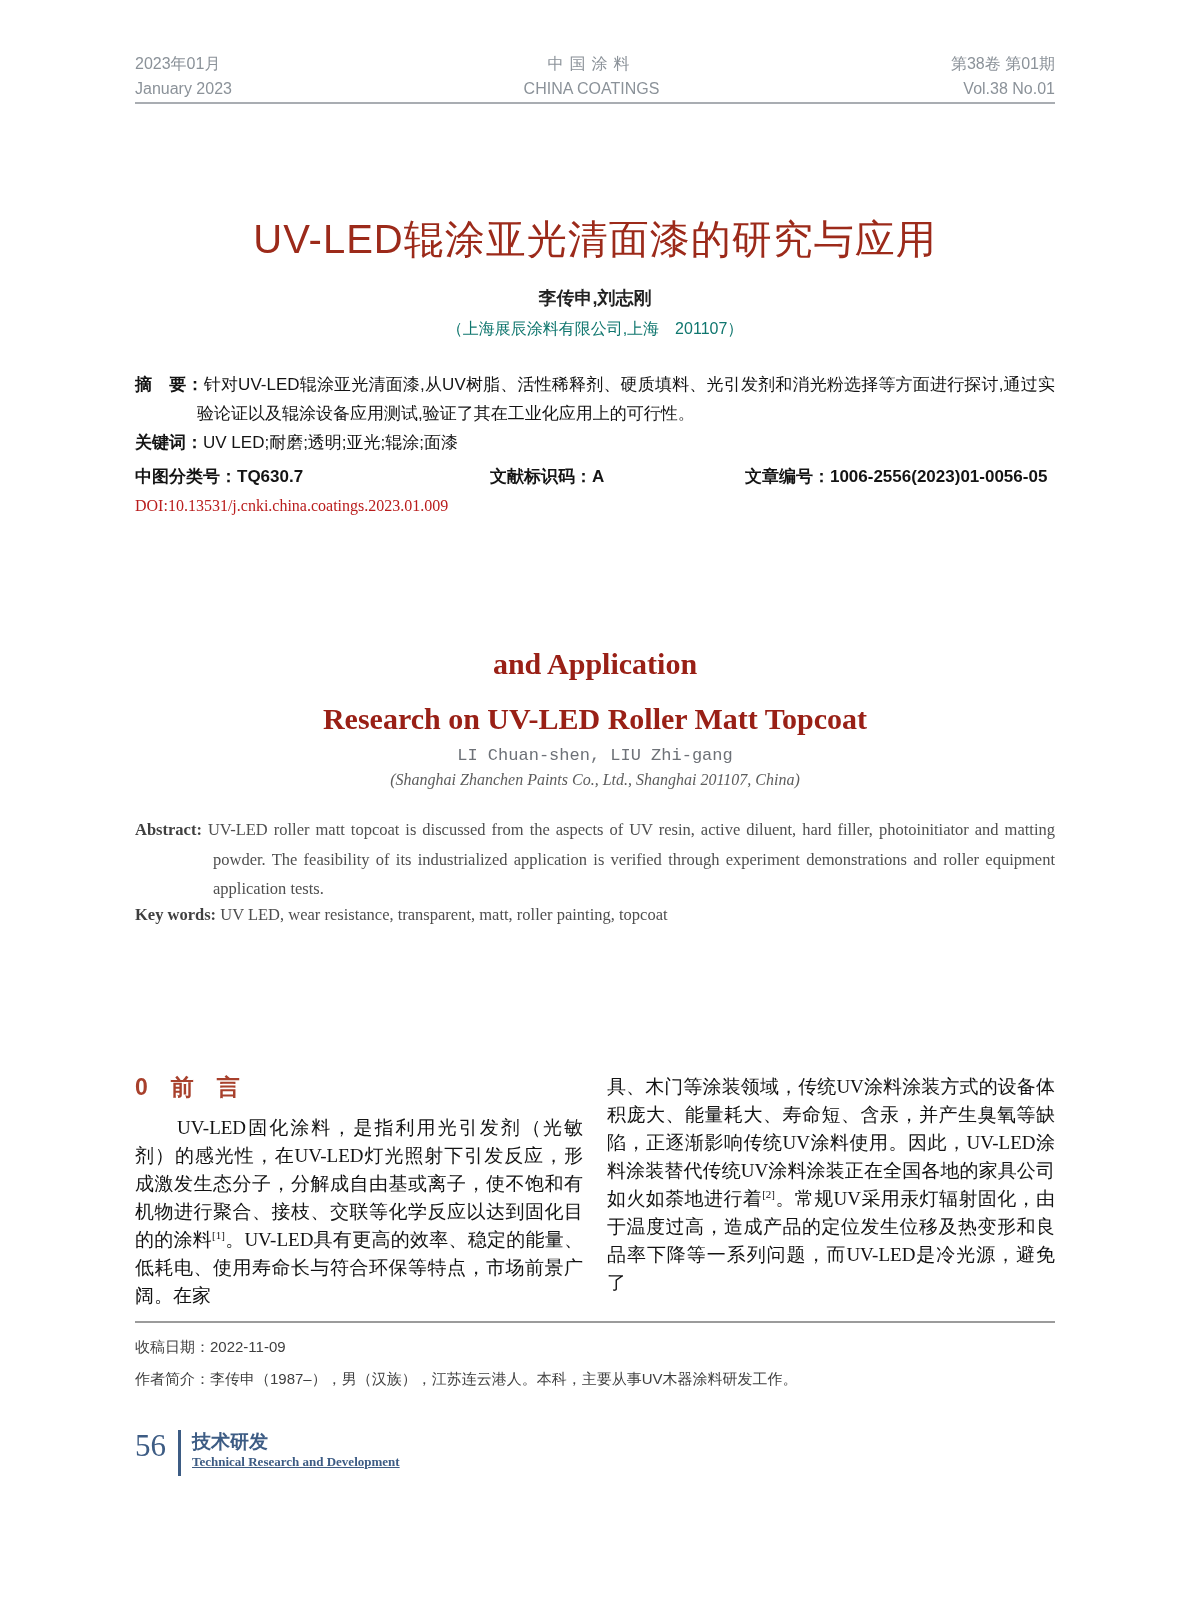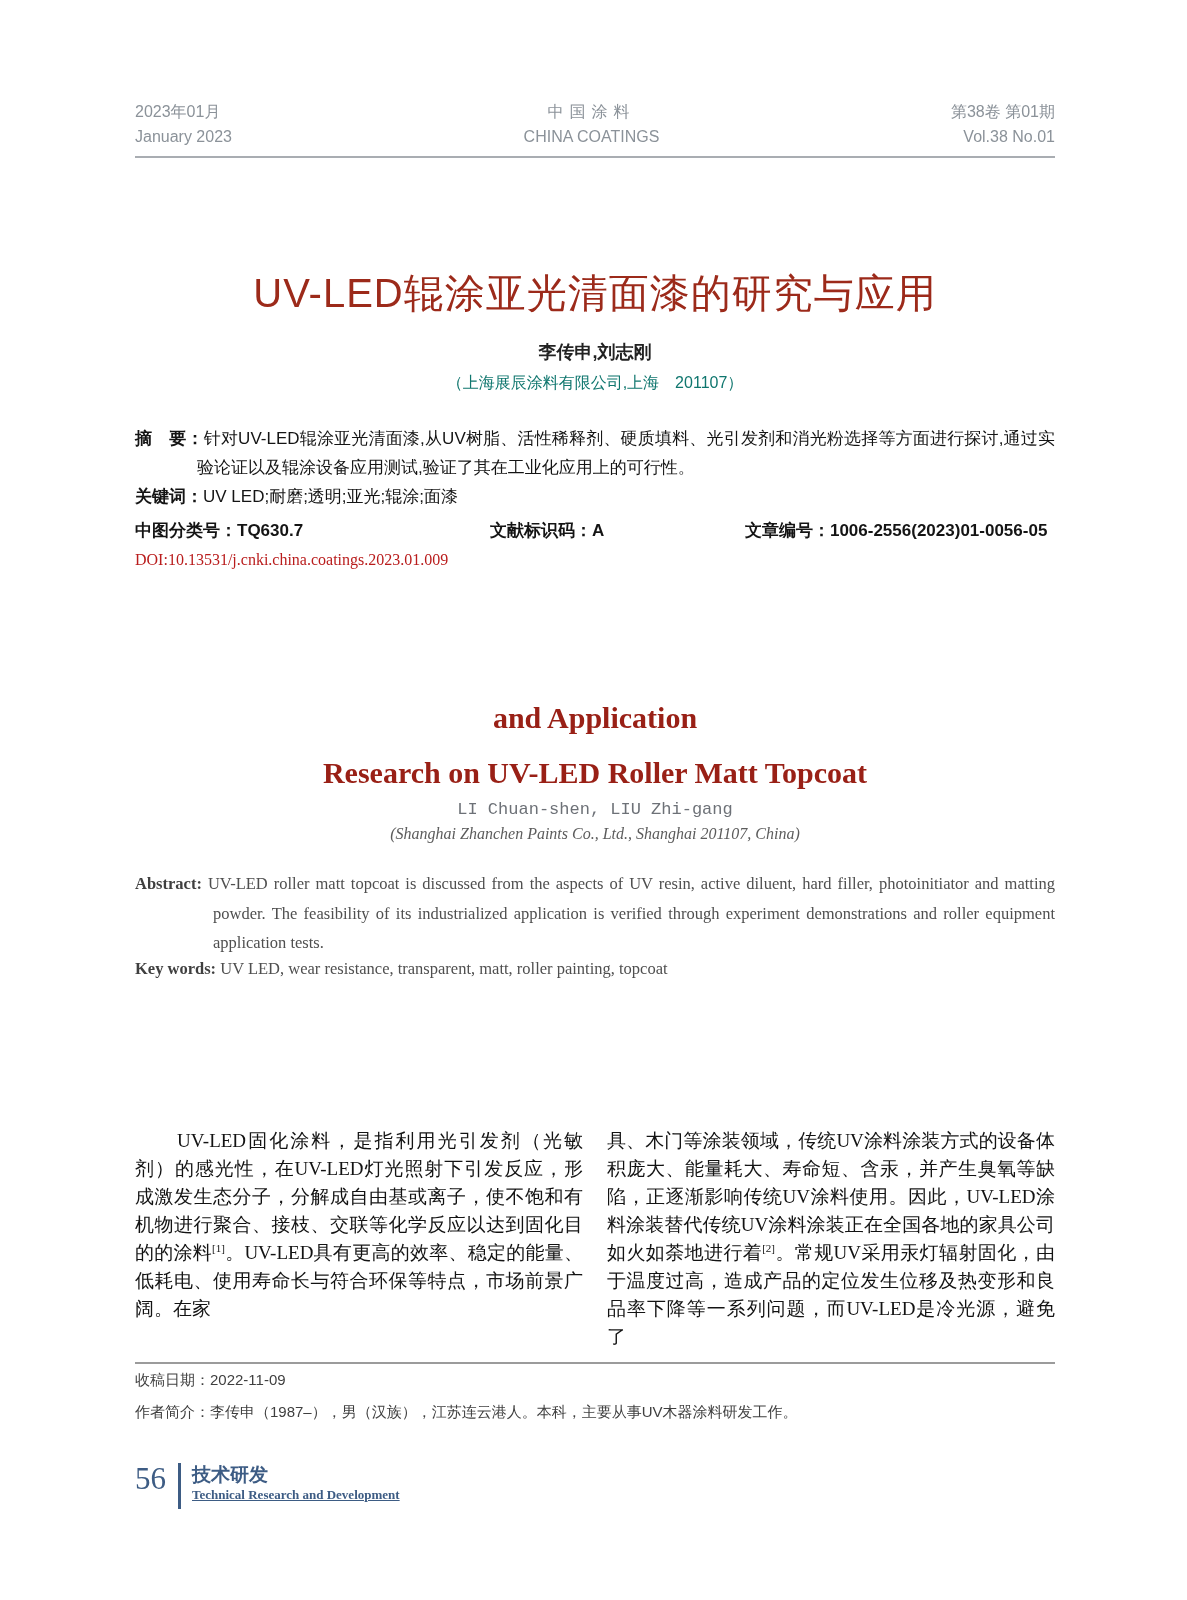--- a/index.html
+++ b/index.html
@@ -12,24 +12,24 @@
     overflow:hidden;
     background:#ffffff;
     font-family:"Liberation Serif","DejaVu Serif",serif;
     color:#1c1c1c;
   }
   
   .journal-head{
     display:flex;justify-content:space-between;align-items:flex-end;
     font-family:"Liberation Sans","DejaVu Sans",sans-serif;
     font-size:16px;line-height:1.55;color:#8b9299;
-    padding-bottom:6px;border-bottom:2px solid #a9adb2;
+    border-bottom:2px solid #a9adb2;
   }
   .journal-head .c{text-align:center;}
-  .journal-head .r{text-align:right;margin-top:48px;}
+  .journal-head .r{text-align:right;}
   .journal-name-cn{letter-spacing:6px;}
   
   .title-cn{
     margin-top:112px;text-align:center;
     font-family:"Liberation Sans","DejaVu Sans",sans-serif;
     font-weight:normal;font-size:40px;line-height:1.15;
     color:#9c2a1a;letter-spacing:1px;
   }
   .authors-cn{margin-top:24px;text-align:center;font-family:"Liberation Sans",sans-serif;font-weight:bold;font-size:18px;color:#222;}
   .affil-cn{margin-top:9px;text-align:center;font-family:"Liberation Sans",sans-serif;font-size:16px;color:#0f766e;}
@@ -71,21 +71,21 @@
   .sec-heading{
     font-family:"Liberation Sans",sans-serif;font-weight:bold;
     font-size:23px;color:#a8402c;line-height:1.3;margin-bottom:11px;
   }
   .body-par{
     font-size:19px;line-height:28px;text-align:justify;color:#131313;
   }
   .body-par sup{font-size:11px;line-height:0;}
   
   .footnote{
-    margin-top:11px;border-top:2px solid #9b9b9b;padding-top:0;
+    margin-top:11px;border-top:2px solid #9b9b9b;padding-top:8px;
     font-family:"Liberation Sans",sans-serif;font-size:15px;line-height:2.1;color:#3f3f3f;
   }
   
   .page-footer{margin-top:36px;display:flex;align-items:flex-start;color:#3d5c84;}
   .page-num{font-family:"Liberation Serif",serif;font-size:31px;line-height:1;}
   .footer-bar{width:3px;height:46px;background:#3d5c84;margin:0 11px 0 12px;}
   .footer-col-cn{font-family:"Liberation Sans",sans-serif;font-weight:bold;font-size:19px;line-height:1.25;}
   .footer-col-en{font-family:"Liberation Serif",serif;font-weight:bold;font-size:13px;line-height:1.3;text-decoration:underline;}
 </style>
 </head>
@@ -127,20 +127,21 @@
     <div>Research on UV-LED Roller Matt Topcoat</div>
   </div>
   <div class="authors-en">LI Chuan-shen, LIU Zhi-gang</div>
   <div class="affil-en">(Shanghai Zhanchen Paints Co., Ltd., Shanghai 201107, China)</div>
 
   <div class="abs-en"><span class="lab">Abstract:</span><span> UV-LED roller matt topcoat is discussed from the aspects of UV resin, active diluent, hard filler, photoinitiator and matting powder. The feasibility of its industrialized application is verified through experiment demonstrations and roller equipment application tests.</span></div>
   <div class="kw-en"><span class="lab">Key words:</span><span> UV LED, wear resistance, transparent, matt, roller painting, topcoat</span></div>
 
   <div class="body-cols">
     <div class="body-col">
+      <div class="sec-heading">0　前　言</div>
       <div class="body-par"><span>　　UV-LED固化涂料，是指利用光引发剂（光敏剂）的感光性，在UV-LED灯光照射下引发反应，形成激发生态分子，分解成自由基或离子，使不饱和有机物进行聚合、接枝、交联等化学反应以达到固化目的的涂料</span><sup>[1]</sup><span>。UV-LED具有更高的效率、稳定的能量、低耗电、使用寿命长与符合环保等特点，市场前景广阔。在家</span></div>
     </div>
     <div class="body-col">
       <div class="body-par"><span>具、木门等涂装领域，传统UV涂料涂装方式的设备体积庞大、能量耗大、寿命短、含汞，并产生臭氧等缺陷，正逐渐影响传统UV涂料使用。因此，UV-LED涂料涂装替代传统UV涂料涂装正在全国各地的家具公司如火如荼地进行着</span><sup>[2]</sup><span>。常规UV采用汞灯辐射固化，由于温度过高，造成产品的定位发生位移及热变形和良品率下降等一系列问题，而UV-LED是冷光源，避免了</span></div>
     </div>
   </div>
 
   <div class="footnote">
     <div><span>收稿日期：</span><span>2022-11-09</span></div>
     <div><span>作者简介：</span><span>李传申（1987–），男（汉族），江苏连云港人。本科，主要从事UV木器涂料研发工作。</span></div>

